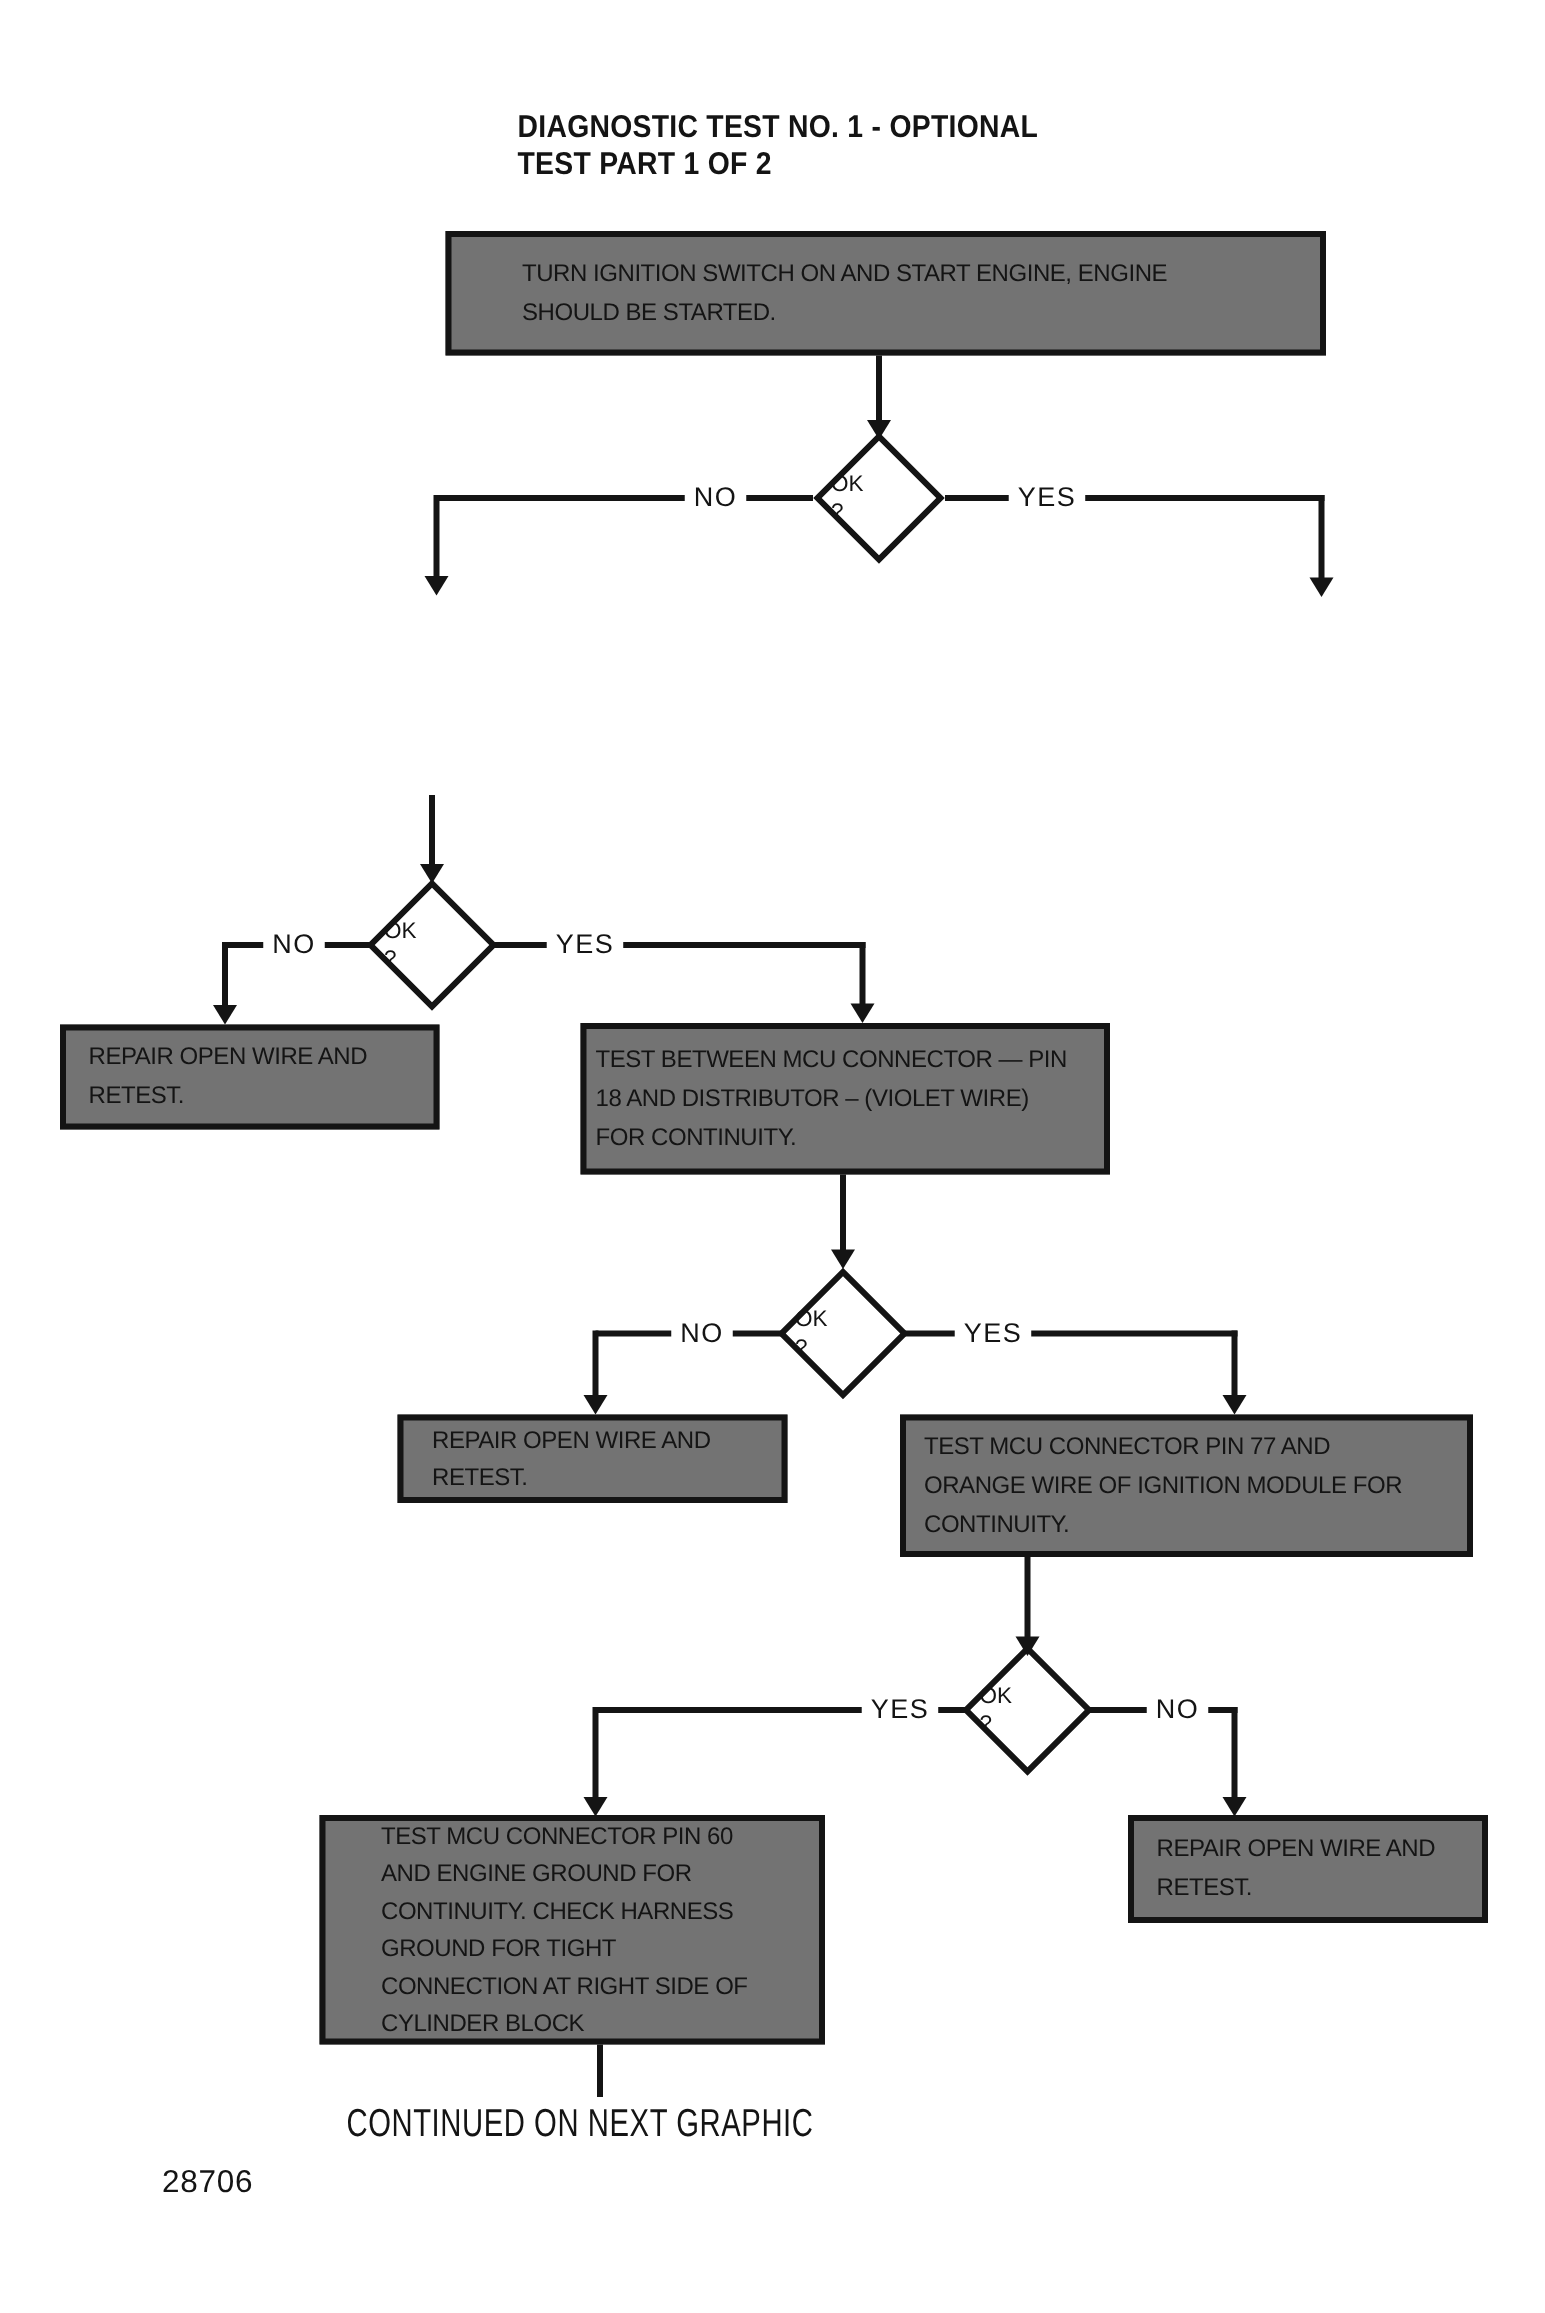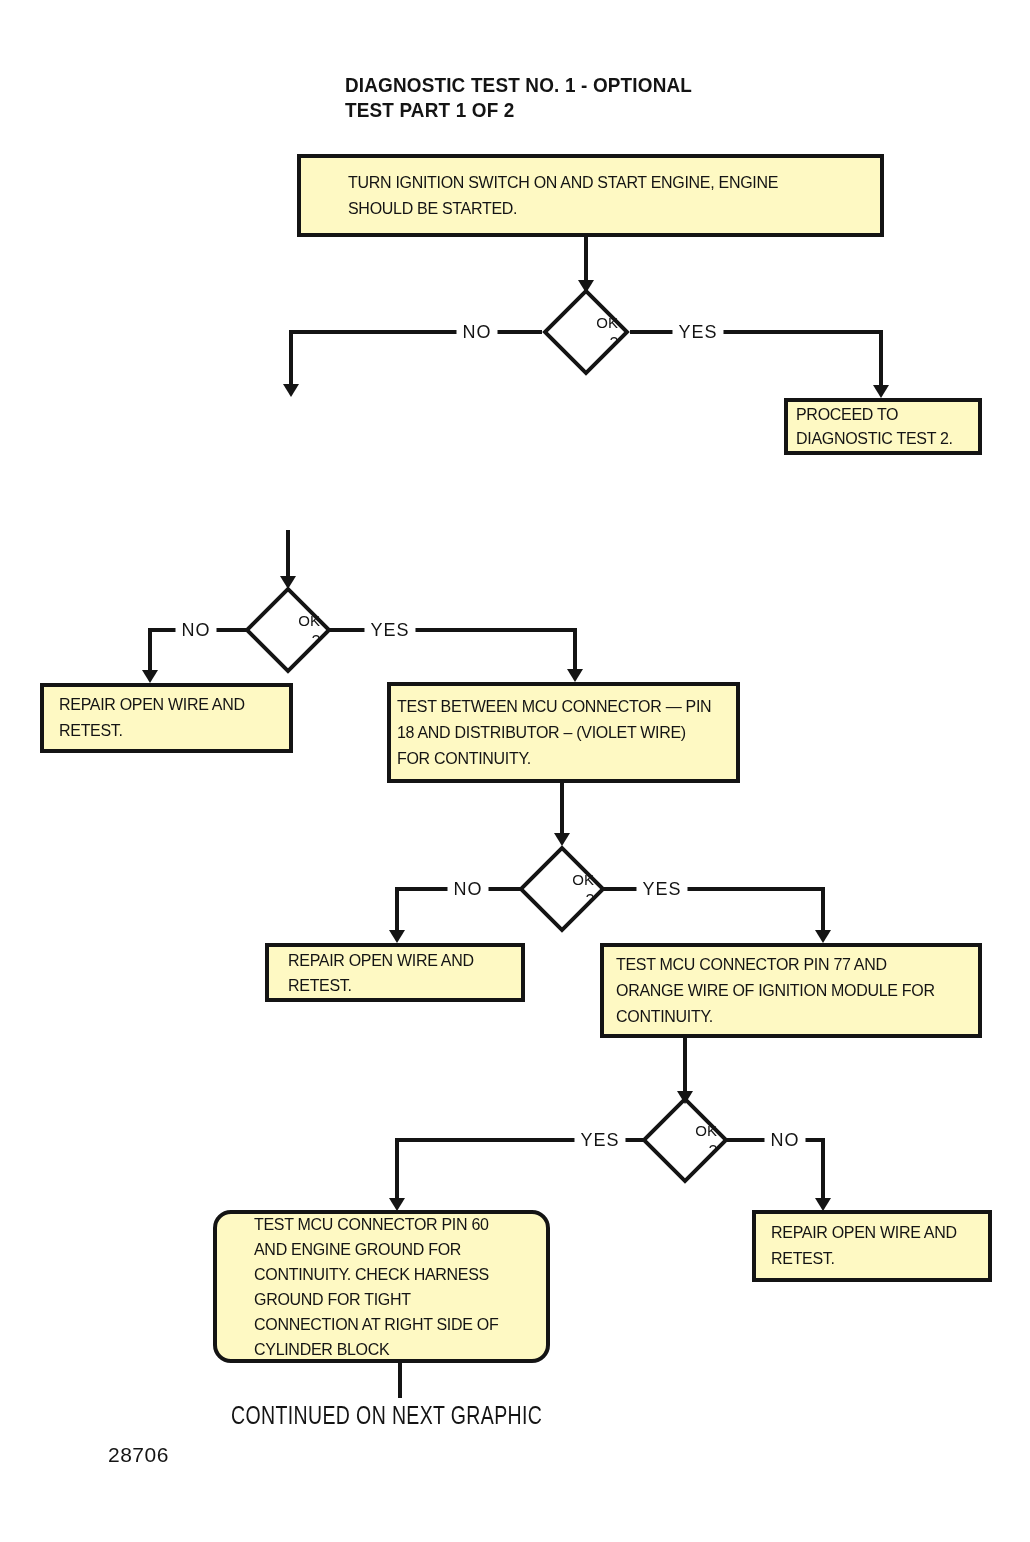--- a/index.html
+++ b/index.html
@@ -37,49 +37,49 @@
   .figure-number {
     position: absolute;
     left: 108px; top: 1443px;
     font-size: 21px;
     letter-spacing: 0.5px;
   }
   
   .fbox {
     position: absolute;
     border: 4px solid #141414;
-    background: #fef9c3;
+    background: #737373;
     display: flex;
     align-items: center;
     font-size: 16px;
     line-height: 26px;
     letter-spacing: -0.3px;
     white-space: pre-line;
   }
   .box-start     { left: 297px; top: 154px; width: 587px; height:  83px; padding-left: 47px; padding-right: 16px; }
   .box-pin59     { left: 100px; top: 397px; width: 375px; height: 133px; padding-left: 12px; padding-right:  8px; }
   .box-proceed   { left: 784px; top: 398px; width: 198px; height:  57px; padding-left:  8px; line-height: 24px; }
   .box-repair1   { left:  40px; top: 683px; width: 253px; height:  70px; padding-left: 15px; }
   .box-pin18     { left: 387px; top: 682px; width: 353px; height: 101px; padding-left:  6px; padding-right: 2px; }
   .box-repair2   { left: 265px; top: 943px; width: 260px; height:  59px; padding-left: 19px; line-height: 25px; }
   .box-pin47     { left: 600px; top: 943px; width: 382px; height:  95px; padding-left: 12px; padding-right: 4px; }
-  .box-pin60     { left: 213px; top: 1210px; width: 337px; height: 153px; padding-left: 37px; padding-right: 4px; line-height: 25px; border-radius: 18px; }
+  .box-pin60     { left: 213px; top: 1210px; width: 337px; height: 153px; padding-left: 37px; padding-right: 4px; line-height: 25px; }
   .box-repair3   { left: 752px; top: 1210px; width: 240px; height:  72px; padding-left: 15px; }
   
   .diamond {
     position: absolute;
     width: 62px; height: 62px;
     border: 4px solid #141414;
     background: #ffffff;
     transform: rotate(45deg);
   }
   .diamond-label {
     position: absolute;
     width: 64px;
-    text-align: right;
+    text-align: left;
     font-size: 15px;
     line-height: 19px;
   }
   .d1 { left: 555px; top: 301px; }
   .d1l { left: 554px; top: 313px; }
   .d2 { left: 257px; top: 599px; }
   .d2l { left: 256px; top: 611px; }
   .d3 { left: 531px; top: 858px; }
   .d3l { left: 530px; top: 870px; }
   .d4 { left: 654px; top: 1109px; }
@@ -109,22 +109,20 @@
 </head>
 <body>
 
 <div class="page">
 
   <h1 class="doc-title">DIAGNOSTIC TEST NO. 1 - OPTIONAL
 TEST PART 1 OF 2</h1>
 
   <div class="fbox box-start">TURN IGNITION SWITCH ON AND START ENGINE, ENGINE
 SHOULD BE STARTED.</div>
-  <div class="fbox box-proceed">PROCEED TO
-DIAGNOSTIC TEST 2.</div>
   <div class="fbox box-repair1">REPAIR OPEN WIRE AND
 RETEST.</div>
   <div class="fbox box-pin18">TEST BETWEEN MCU CONNECTOR — PIN
 18 AND DISTRIBUTOR – (VIOLET WIRE)
 FOR CONTINUITY.</div>
   <div class="fbox box-repair2">REPAIR OPEN WIRE AND
 RETEST.</div>
   <div class="fbox box-pin47">TEST MCU CONNECTOR PIN 77 AND
 ORANGE WIRE OF IGNITION MODULE FOR
 CONTINUITY.</div>

